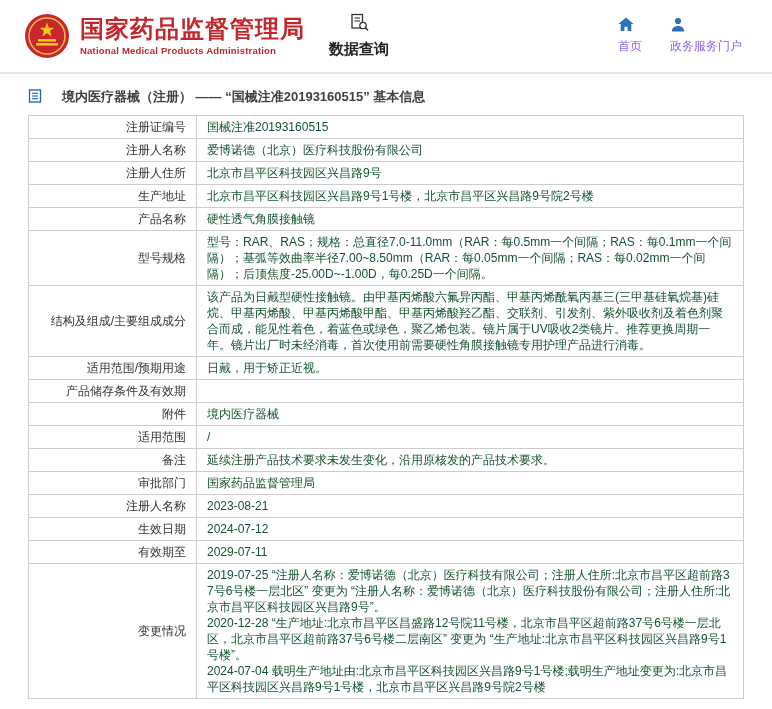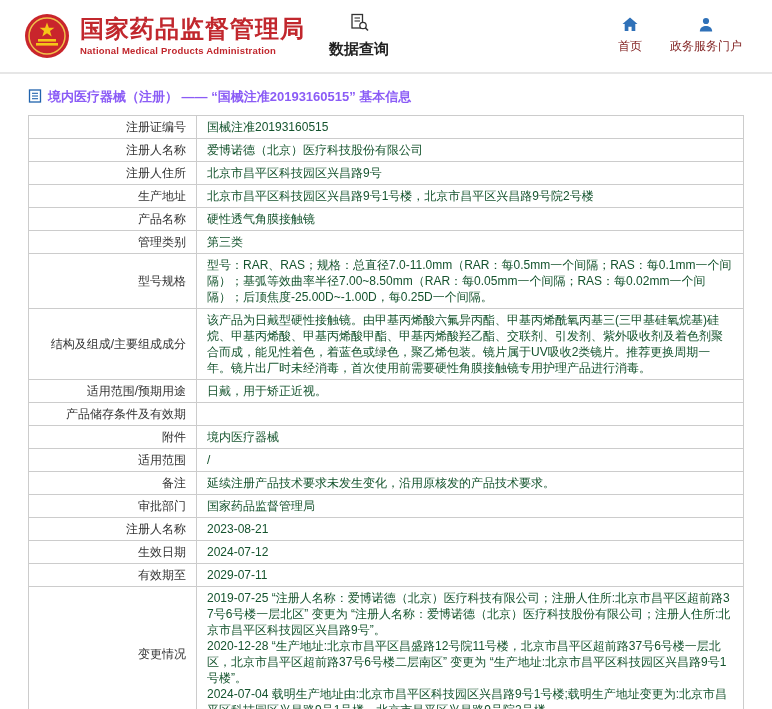--- a/index.html
+++ b/index.html
@@ -10,24 +10,24 @@
     color:#333;
   }
   
   .header { display:flex; align-items:center; height:72px; padding:0 30px 0 24px; background:#fff; }
   .logo-area { display:flex; align-items:center; }
   .emblem { width:46px; height:46px; margin-right:10px; flex:0 0 auto; }
   .site-title { font-size:24px; font-weight:bold; color:#c1272d; letter-spacing:1px; line-height:1.1; }
   .site-subtitle { font-size:9.5px; color:#c1272d; margin-top:3px; letter-spacing:0.2px;font-weight:bold; }
   .nav-query { display:flex; align-items:center; gap:5px; margin-left:24px; font-size:15px; font-weight:bold; color:#222; cursor:pointer;flex-direction:column; }
   .header-right { margin-left:auto; display:flex; gap:28px; }
-  .nav-item { display:flex; flex-direction:column; align-items:center; gap:3px; font-size:12px; color:#7f1d1d; cursor:pointer; }
+  .nav-item { display:flex; flex-direction:column; gap:3px; font-size:12px; color:#8b5cf6; cursor:pointer; }
   .header-rule { height:2px; background:#e6e6e6; }
   
-  .breadcrumb { display:flex; align-items:flex-end; gap:6px; padding:14px 28px 9px 28px; font-size:13px; font-weight:bold; color:#8b5cf6; }
+  .breadcrumb { display:flex; align-items:flex-end; gap:20px; padding:14px 28px 9px 28px; font-size:13px; font-weight:bold; color:#404040; }
   
   table.info { border-collapse:collapse; margin:0 28px; width:716px; table-layout:fixed; }
   table.info td { border:1px solid #ccc; font-size:12px; line-height:16px; padding:3px 10px; vertical-align:middle; background:#fff; }
   td.label-cell { width:168px; text-align:right; color:#333; }
   td.value-cell { text-align:left; white-space:pre-line; word-break:break-all; color:#14532d; }
   td.value-cell.empty { height:22px; }
 </style>
 </head>
 <body>
 
@@ -112,24 +112,20 @@
       </tr>
       <tr>
         <td class="label-cell">生产地址</td>
         <td class="value-cell">北京市昌平区科技园区兴昌路9号1号楼，北京市昌平区兴昌路9号院2号楼</td>
       </tr>
       <tr>
         <td class="label-cell">产品名称</td>
         <td class="value-cell">硬性透气角膜接触镜</td>
       </tr>
       <tr>
-        <td class="label-cell">管理类别</td>
-        <td class="value-cell">第三类</td>
-      </tr>
-      <tr>
         <td class="label-cell">型号规格</td>
         <td class="value-cell">型号：RAR、RAS；规格：总直径7.0-11.0mm（RAR：每0.5mm一个间隔；RAS：每0.1mm一个间隔）；基弧等效曲率半径7.00~8.50mm（RAR：每0.05mm一个间隔；RAS：每0.02mm一个间隔）；后顶焦度-25.00D~-1.00D，每0.25D一个间隔。</td>
       </tr>
       <tr>
         <td class="label-cell">结构及组成/主要组成成分</td>
         <td class="value-cell">该产品为日戴型硬性接触镜。由甲基丙烯酸六氟异丙酯、甲基丙烯酰氧丙基三(三甲基硅氧烷基)硅烷、甲基丙烯酸、甲基丙烯酸甲酯、甲基丙烯酸羟乙酯、交联剂、引发剂、紫外吸收剂及着色剂聚合而成，能见性着色，着蓝色或绿色，聚乙烯包装。镜片属于UV吸收2类镜片。推荐更换周期一年。镜片出厂时未经消毒，首次使用前需要硬性角膜接触镜专用护理产品进行消毒。</td>
       </tr>
       <tr>
         <td class="label-cell">适用范围/预期用途</td>
         <td class="value-cell">日戴，用于矫正近视。</td>

